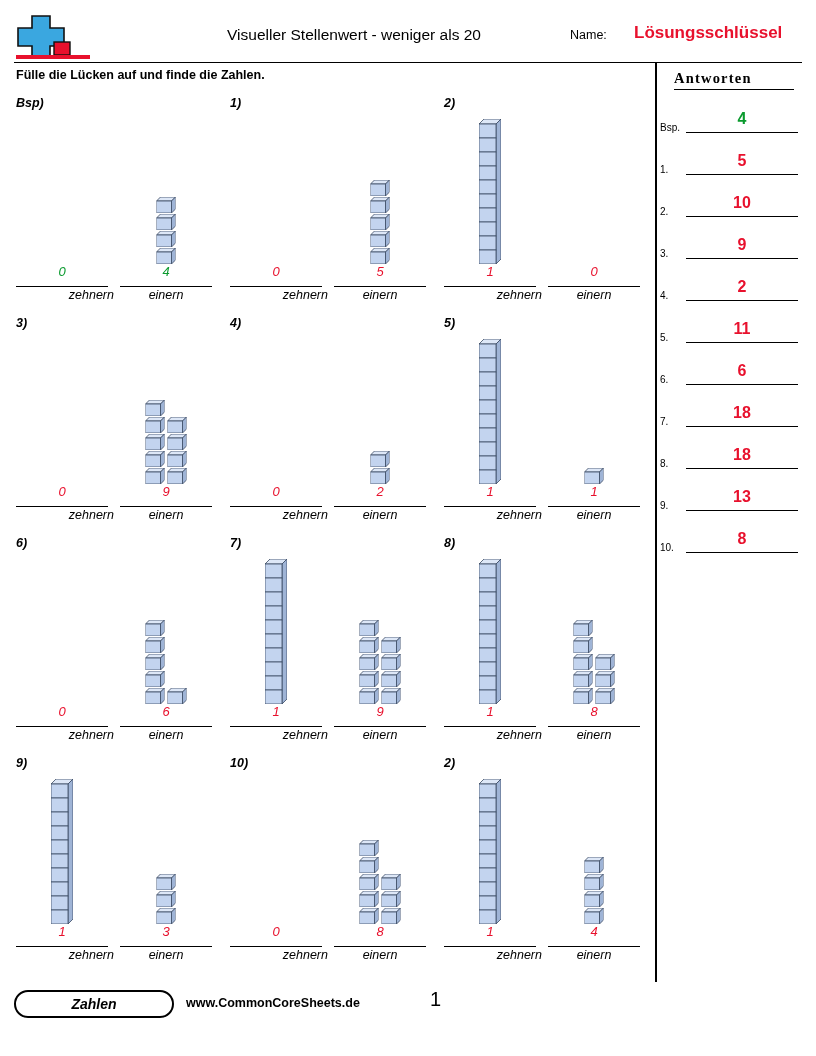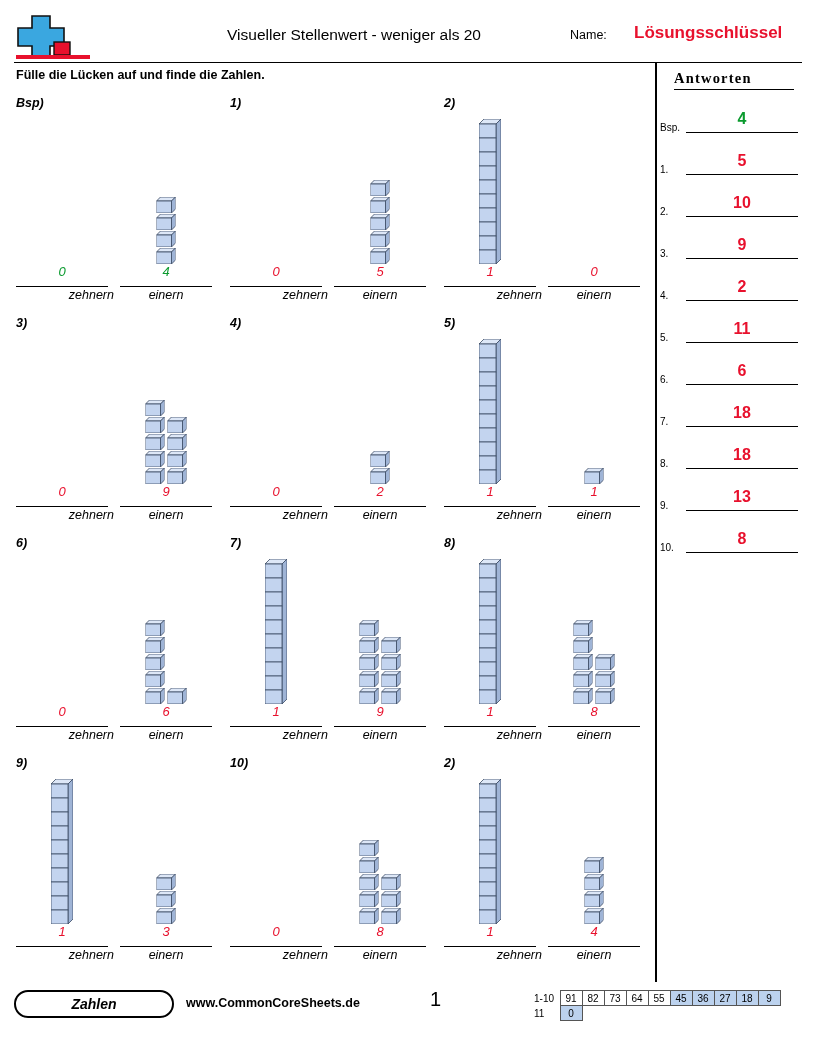--- a/index.html
+++ b/index.html
@@ -883,38 +883,15 @@
     <div class="ans-key">10.</div>
     <div class="ans-val">8</div>
     <div class="ans-line"></div>
   </div>
     </div>
 
   <div class="footer">
     <div class="math-pill">Zahlen</div>
     <div class="site">www.CommonCoreSheets.de</div>
     <div class="pagenum">1</div>
-    <div class="scale">
-        <table>
-          <tbody>
-            <tr>
-              <td class="rng">1-10</td>
-              <td class="">91</td>
-              <td class="">82</td>
-              <td class="">73</td>
-              <td class="">64</td>
-              <td class="">55</td>
-              <td class="hl">45</td>
-              <td class="hl">36</td>
-              <td class="hl">27</td>
-              <td class="hl">18</td>
-              <td class="hl">9</td>
-            </tr>
-            <tr>
-              <td class="rng">11</td>
-              <td class="hl">0</td>
-            </tr>
-          </tbody>
-        </table>
-      </div>
   </div>
 
 </div>
 
 </body></html>

